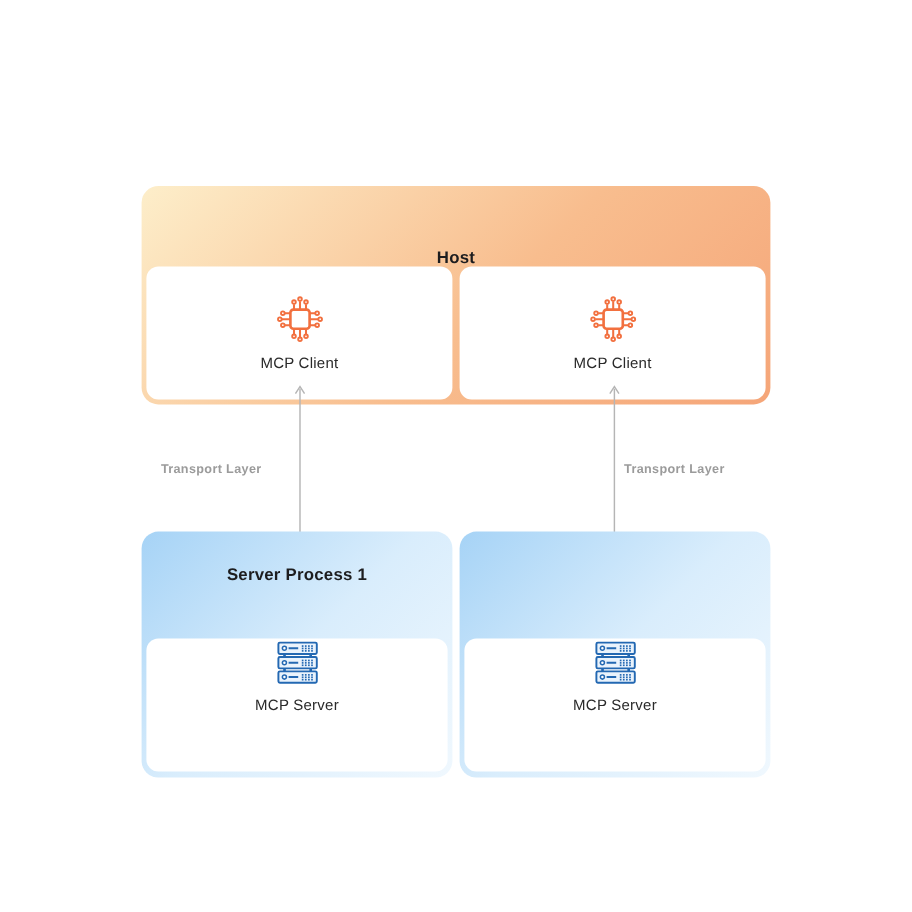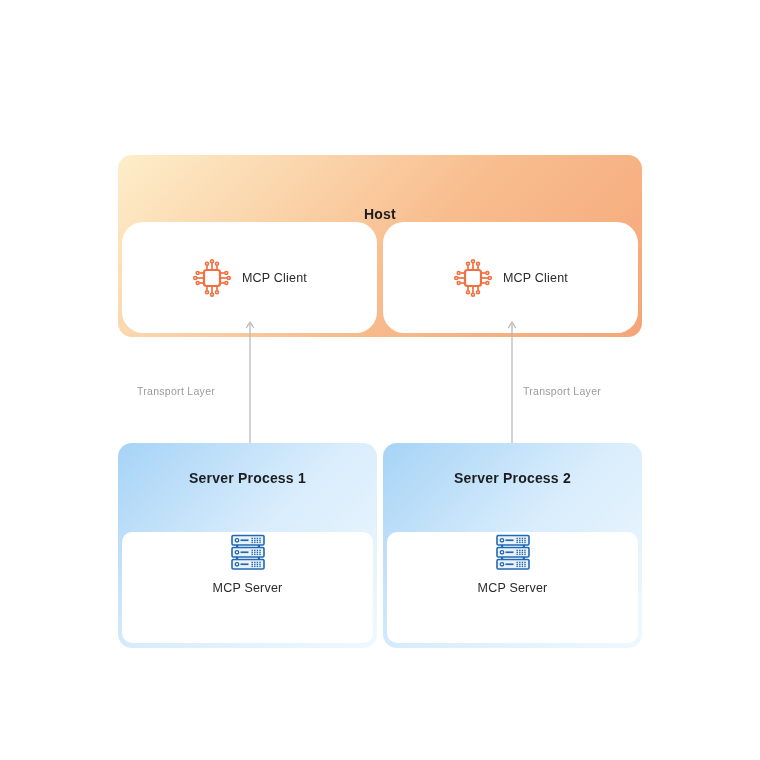--- a/index.html
+++ b/index.html
@@ -37,36 +37,36 @@
   }
   .box-title {
     font-size: 14px; font-weight: 700; color: var(--title-text);
     letter-spacing: 0.2px;
   }
   .client-row {
     position: absolute; left: 4px; right: 4px; bottom: 4px;
     height: 111px; display: flex; gap: 6px;
   }
   .white-card {
-    flex: 1; background: #ffffff; border-radius: 21px;
-    display: flex; flex-direction: row; align-items: center; justify-content: center;
+    flex: 1; background: #ffffff; border-radius: 10px;
+    display: flex; flex-direction: column; align-items: center; justify-content: center;
     gap: 10px;
   }
   .card-label {
     font-size: 12.5px; font-weight: 500; color: var(--label-text);
     letter-spacing: 0.2px;
   }
 
   
   .transport-arrow { position: absolute; top: 320px; width: 14px; height: 137px; }
   .transport-arrow.a1 { left: 243px; }
   .transport-arrow.a2 { left: 505px; }
   .transport-label {
     position: absolute; top: 385px; width: 120px;
-    font-size: 10.5px; color: var(--muted-text); letter-spacing: 0.3px;
+    font-size: 10.5px; color: var(--muted-text); letter-spacing: 0.3px; font-weight: bold;
   }
   .transport-label.t1 { left: 116px; text-align: center; }
   .transport-label.t2 { left: 502px; text-align: center; }
 
   
   .server-box {
     position: absolute; top: 443px; width: 259px; height: 205px;
     border-radius: 14px;
     background: linear-gradient(135deg, var(--server-grad-a) 0%, var(--server-grad-b) 50%, var(--server-grad-c) 100%);
   }
@@ -201,23 +201,20 @@
       <span class="icon-wrap">
         <svg width="40" height="40" viewBox="0 0 40 40">
             <use href="#server-glyph"></use>
           </svg>
       </span>
       <span class="card-label">MCP Server</span>
     </div>
   </div>
 
   <div class="server-box s2">
-    <div class="server-header">
-      <span class="box-title">Server Process 2</span>
-    </div>
     <div class="server-card">
       <span class="icon-wrap">
         <svg width="40" height="40" viewBox="0 0 40 40">
             <use href="#server-glyph"></use>
           </svg>
       </span>
       <span class="card-label">MCP Server</span>
     </div>
   </div>
 

